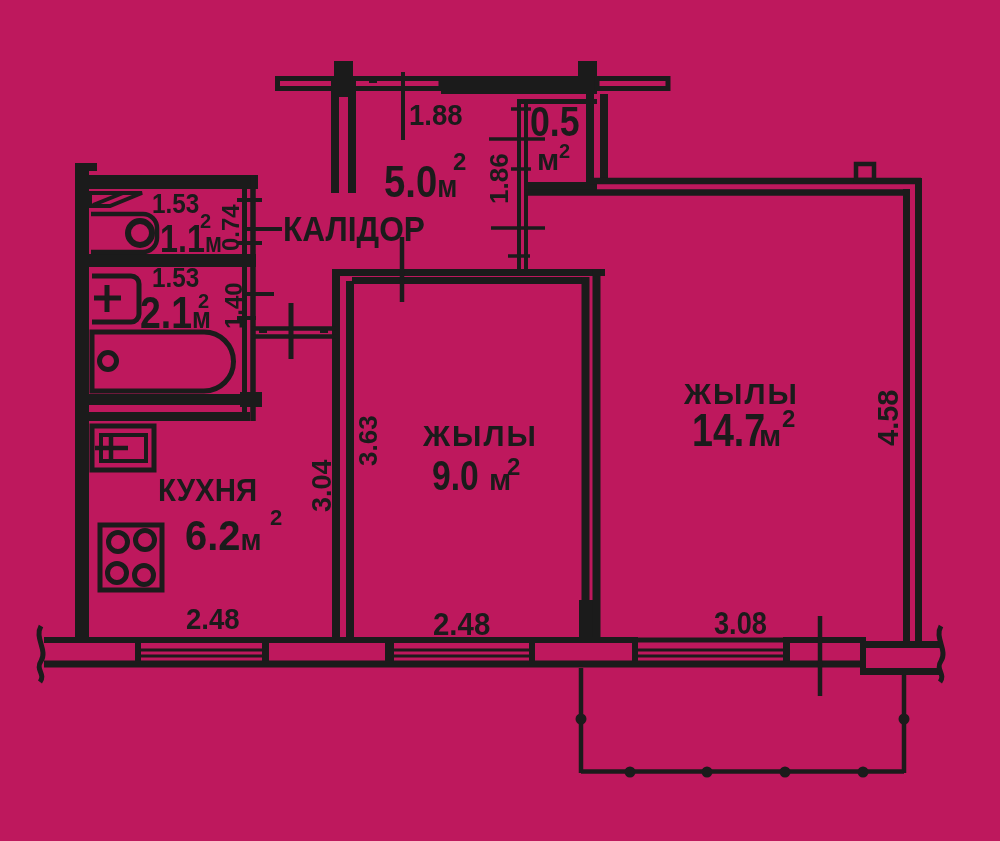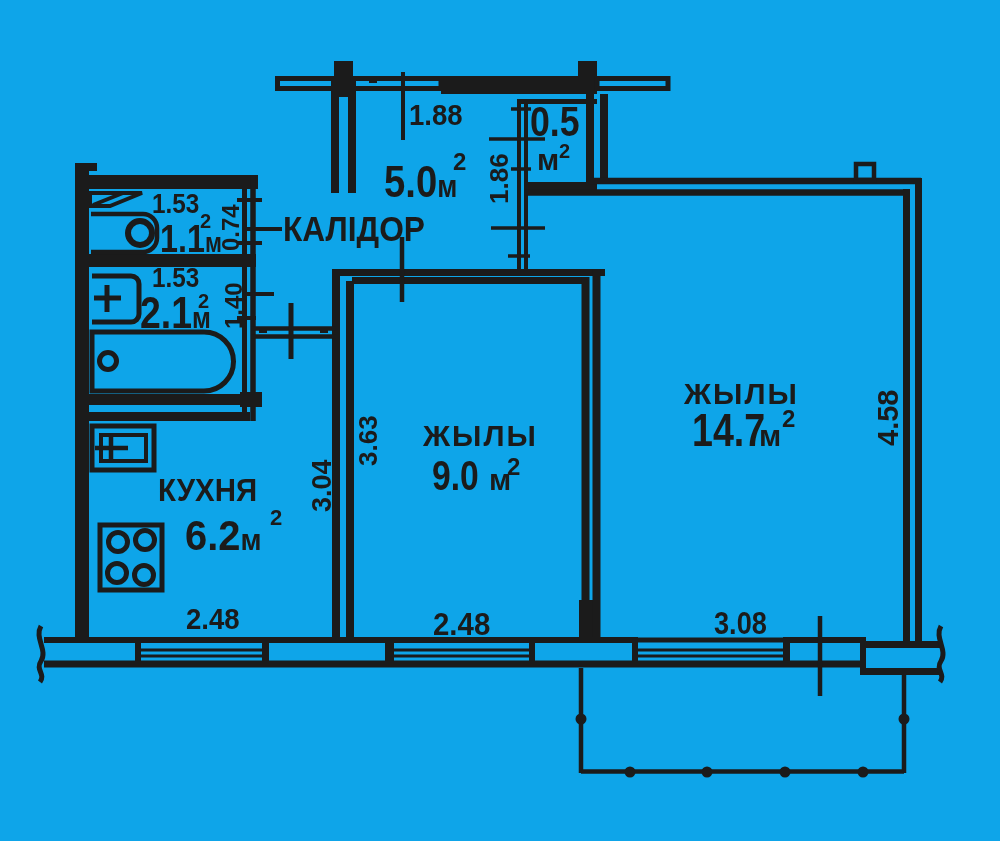--- a/index.html
+++ b/index.html
@@ -1,16 +1,16 @@
 <!DOCTYPE html>
 <html><head>
 <meta charset="utf-8">
 <style>
 html,body{margin:0;padding:0;background:#f1f0ec;}
-#page{position:relative;width:1000px;height:841px;background:#0ea5e9;overflow:hidden;}
+#page{position:relative;width:1000px;height:841px;background:#be185d;overflow:hidden;}
 svg{position:absolute;left:0;top:0;}
 text{font-family:"Liberation Sans",sans-serif;font-weight:bold;fill:#1b1b1b;}
 </style>
 </head>
 <body>
 <div id="page">
 <svg width="1000" height="841" viewBox="0 0 1000 841">
 <g stroke="#1b1b1b" fill="none" stroke-linecap="butt">
 
 <rect x="277.5" y="78.5" width="57" height="10" stroke-width="5"></rect>

